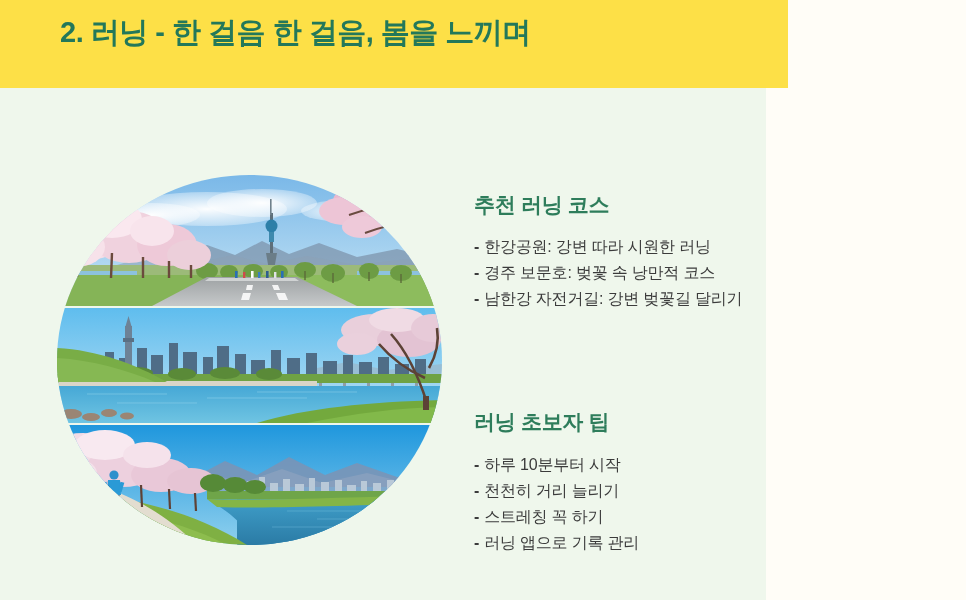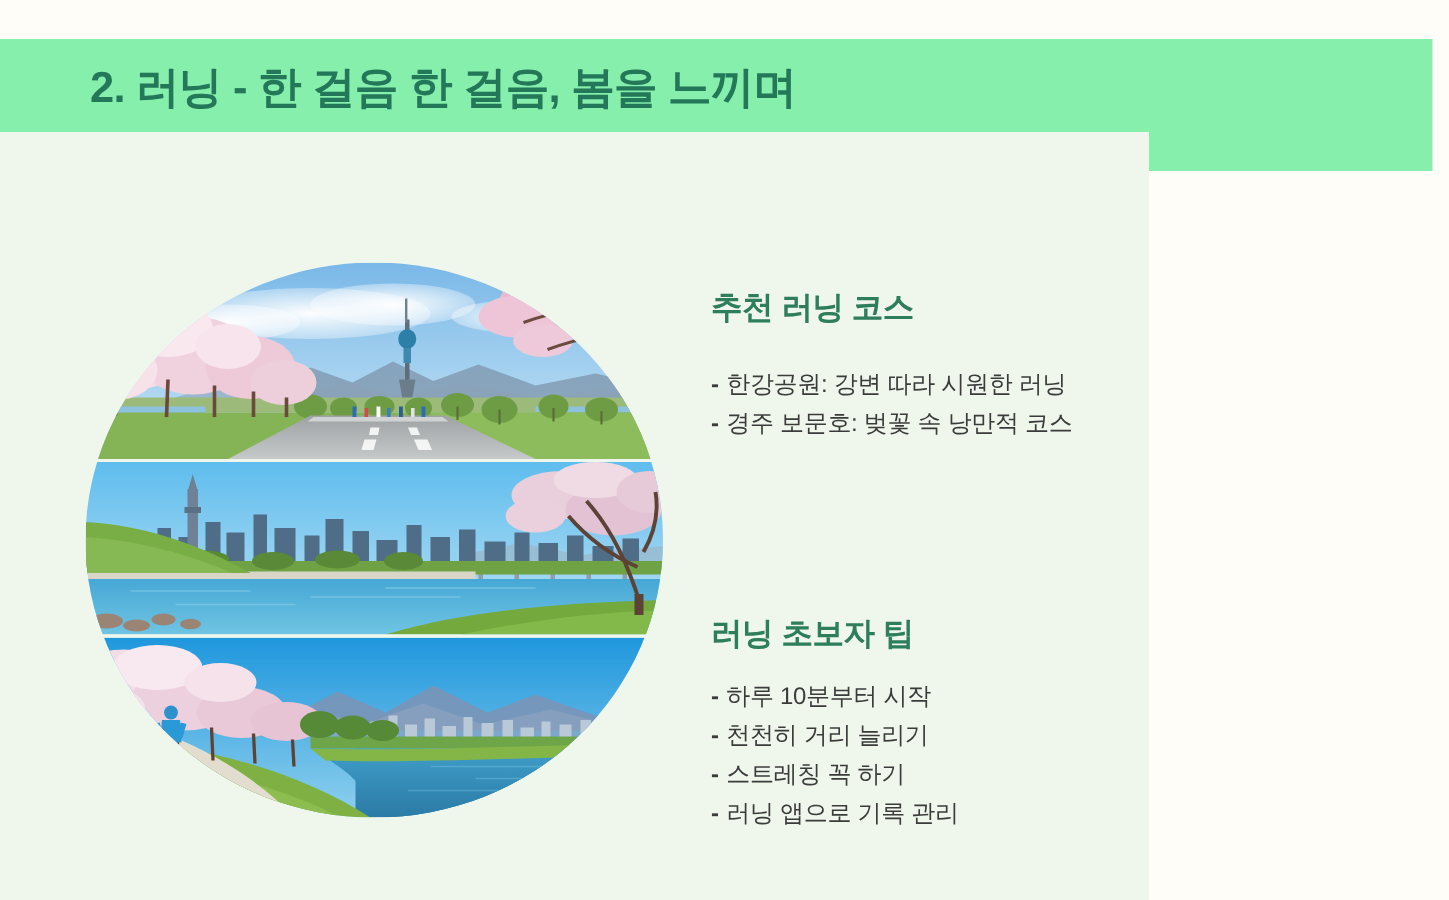--- a/index.html
+++ b/index.html
@@ -13,25 +13,24 @@
     background: #fffdf7;
     font-family: "Liberation Sans", "DejaVu Sans", sans-serif;
     overflow: hidden;
     position: relative;
   }
 
   
   #header-band {
     position: absolute;
     left: 0; top: 0;
-    width: 955px;
+    width: 788px;
     height: 88px;
-    background: #86efac;
+    background: #fde047;
     box-sizing: border-box;
-    margin-top: 26px;
   }
   #page-title {
     position: absolute;
     left: 60px;
     top: 13px;
     font-size: 29px;
     font-weight: bold;
     color: #23785a;
     letter-spacing: -0.5px;
     white-space: nowrap;
@@ -86,21 +85,21 @@
   }
   #section-courses { position: absolute; top: 103px; }   
   #section-tips    { position: absolute; top: 320px; }   
 
   .bullet-list {
     list-style: none;
     margin: 0;
     padding: 0;
     position: absolute;
   }
-  #courses-list { top: 156px; }   
+  #courses-list { top: 146px; }   
   #tips-list    { top: 364px; }   
 
   .bullet-item {
     font-size: 16px;
     color: #3b3b3b;
     line-height: 26px;
     white-space: nowrap;
     letter-spacing: -0.2px;
   }
   .bullet-dash {
@@ -422,20 +421,23 @@
 
     <h2 class="section-heading" id="section-courses">추천 러닝 코스</h2>
 
     <ul class="bullet-list" id="courses-list">
       <li class="bullet-item">
         <span class="bullet-dash">-</span><span>한강공원: 강변 따라 시원한 러닝</span>
       </li>
       <li class="bullet-item">
         <span class="bullet-dash">-</span><span>경주 보문호: 벚꽃 속 낭만적 코스</span>
       </li>
+      <li class="bullet-item">
+        <span class="bullet-dash">-</span><span>남한강 자전거길: 강변 벚꽃길 달리기</span>
+      </li>
     </ul>
 
     <h2 class="section-heading" id="section-tips">러닝 초보자 팁</h2>
 
     <ul class="bullet-list" id="tips-list">
       <li class="bullet-item">
         <span class="bullet-dash">-</span><span>하루 10분부터 시작</span>
       </li>
       <li class="bullet-item">
         <span class="bullet-dash">-</span><span>천천히 거리 늘리기</span>

